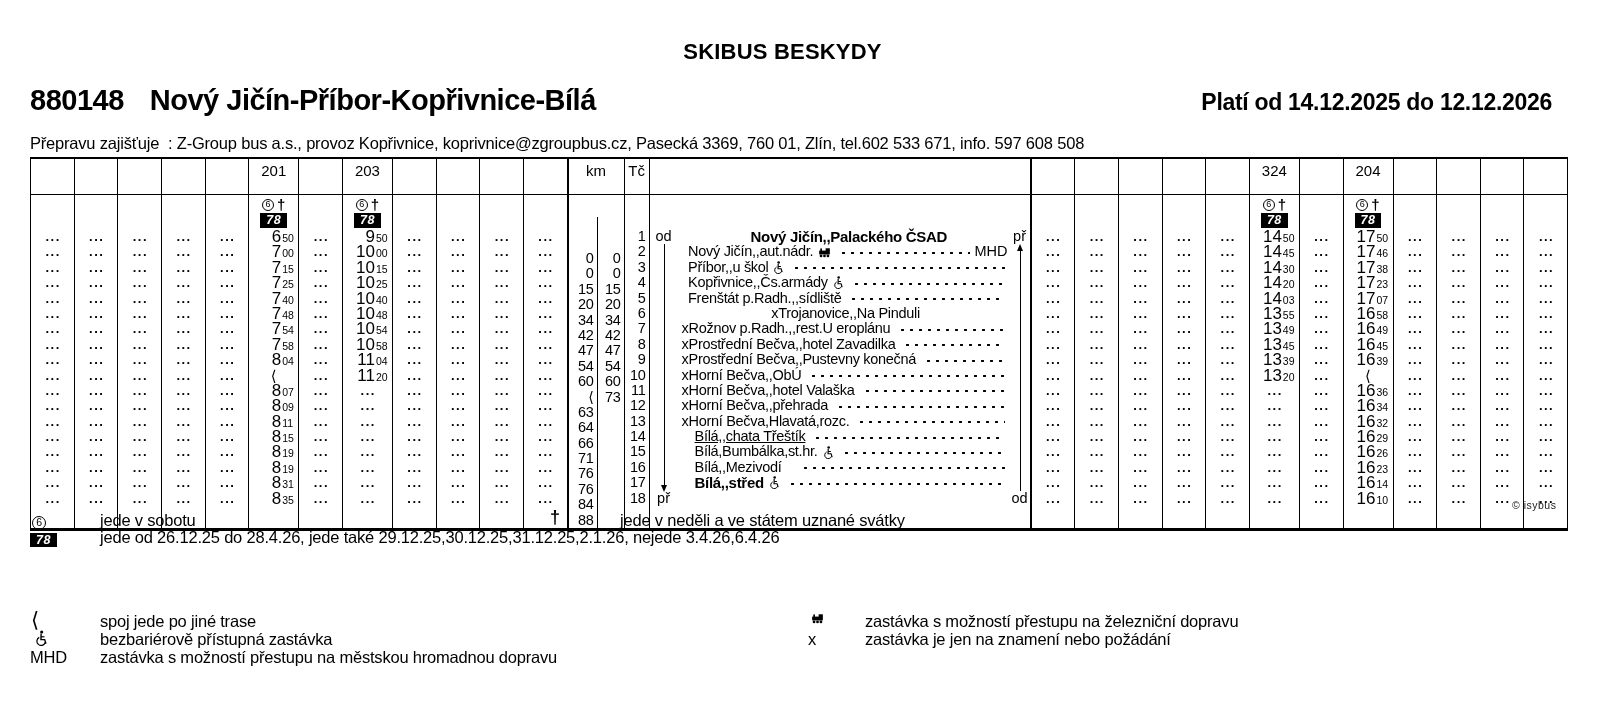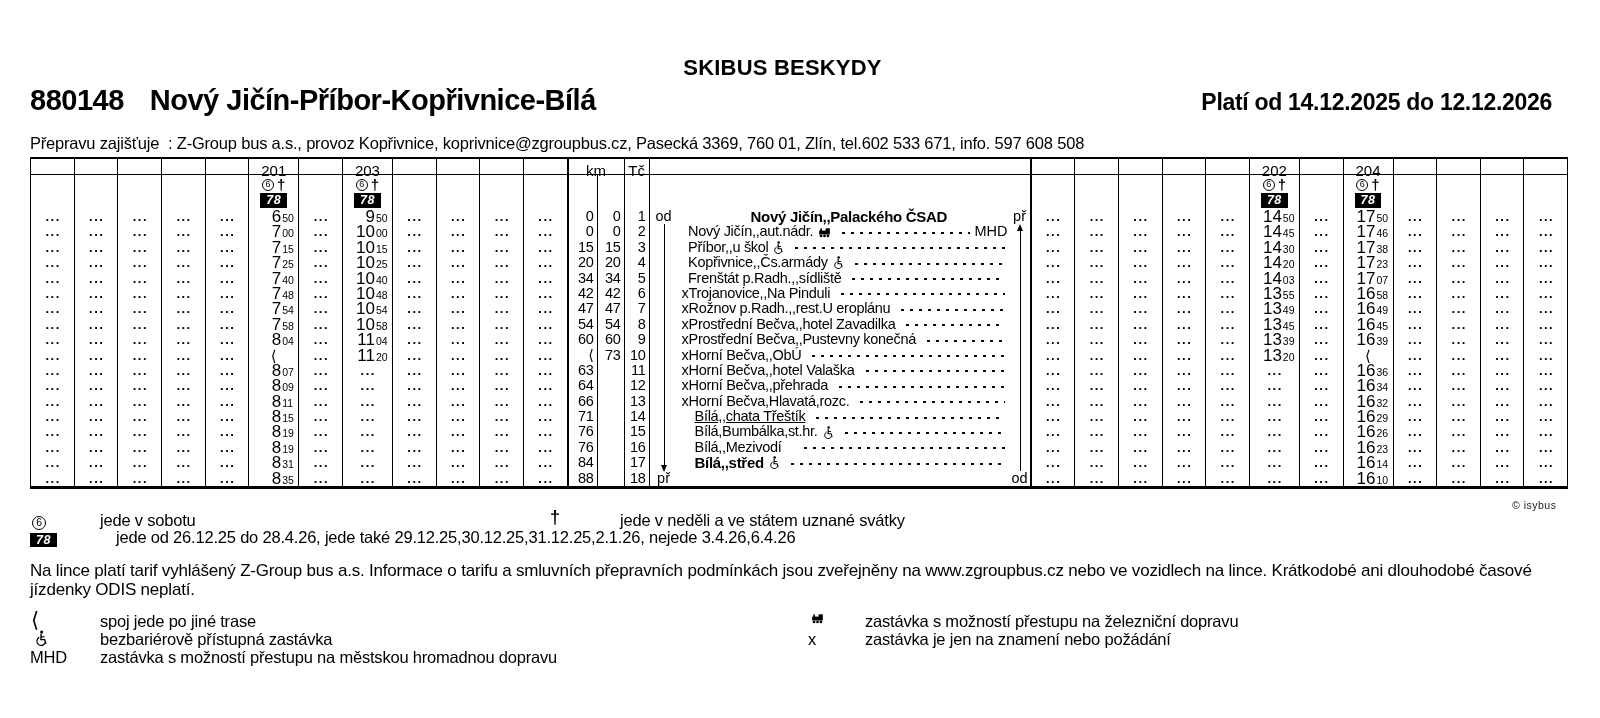--- a/index.html
+++ b/index.html
@@ -1,47 +1,47 @@
 <!DOCTYPE html>
 <html><head>
 <meta charset="utf-8">
 <style>
   html,body{margin:0;padding:0;background:#fff;}
   body{width:1600px;height:718px;overflow:hidden;color:#000;
        font-family:"Liberation Sans", sans-serif;}
   .page{position:relative;width:1600px;height:718px;}
 
   
-  .skibus{position:absolute;top:55px;left:0;width:1565px;text-align:center;
+  .skibus{position:absolute;top:39px;left:0;width:1565px;text-align:center;
           font-size:22px;font-weight:bold;letter-spacing:.2px;}
   .titlerow{position:absolute;top:84px;left:30px;right:48px;display:flex;
             justify-content:space-between;align-items:baseline;}
   .route{font-size:29px;font-weight:bold;letter-spacing:-.5px;white-space:nowrap;}
   .route .lineno{margin-right:26px;}
   .validity{font-size:23px;font-weight:bold;letter-spacing:-.3px;white-space:nowrap;}
   .operator{position:absolute;top:134px;left:30px;font-size:16.5px;letter-spacing:-.2px;white-space:nowrap;}
   .operator .oplabel{display:inline-block;min-width:138px;}
 
   
   .tt{position:absolute;top:157px;left:30px;width:1538px;display:flex;
       border-top:2px solid #000;border-bottom:3px solid #000;
       border-left:1px solid #000;border-right:1px solid #000;box-sizing:border-box;
       --rh:15.4px;}
   .col{display:flex;flex-direction:column;border-right:1px solid #000;box-sizing:border-box;flex:none;}
   .col.nobr{border-right:none;}
   .col.thickL{border-left:2px solid #000;}
   .dotscol{flex:1 1 0;min-width:0;}
   .tripcol{width:50px;}
-  .kmgroup{width:58px;}
+  .kmgroup{width:58px;gap:22px;}
   .tccol{width:25px;}
   .lmcol{width:28px;}
   .stationcol{width:332px;}
   .rmcol{width:20px;}
 
-  .hcell{height:16px;line-height:24px;border-bottom:1px solid #000;box-sizing:border-box;
+  .hcell{height:36px;line-height:24px;border-bottom:1px solid #000;box-sizing:border-box;
          text-align:center;font-size:15px;overflow:visible;}
   .symcell{height:34px;box-sizing:border-box;display:flex;flex-direction:column;
            align-items:center;padding-top:2px;}
   .symrow{display:flex;align-items:center;gap:3px;height:15px;}
   .circle6{display:inline-flex;width:12px;height:12px;border:1px solid #000;border-radius:50%;
            font-size:9px;line-height:11px;align-items:center;justify-content:center;box-sizing:border-box;}
   .dagger{font-size:15px;font-weight:bold;line-height:13px;}
   .badge78{background:#000;color:#fff;font-weight:bold;font-style:italic;font-size:12.5px;
            line-height:15px;padding:0 6px;margin-top:1px;letter-spacing:.5px;}
 
@@ -626,21 +626,21 @@
               <path d="M6.5 7.2 L10.2 7.2" stroke="#000" stroke-width="1.3" fill="none"></path>
               <path d="M4.6 7.8 A4.6 4.6 0 1 0 11 13.4" stroke="#000" stroke-width="1.3" fill="none"></path>
             </svg>
           </span>
           <div class="leader"></div>
         </div>
         <div class="cell stcell" style="padding-left: 10.5px;">
           <span class="sname">Frenštát p.Radh.,,sídliště</span>
           <div class="leader"></div>
         </div>
-        <div class="cell stcell" style="padding-left: 4px;">
+        <div class="cell stcell" style="padding-left: 4px; flex-direction: column;">
           <span class="sname">xTrojanovice,,Na Pinduli</span>
           <div class="leader"></div>
         </div>
         <div class="cell stcell" style="padding-left: 4px;">
           <span class="sname">xRožnov p.Radh.,,rest.U eroplánu</span>
           <div class="leader"></div>
         </div>
         <div class="cell stcell" style="padding-left: 4px;">
           <span class="sname">xProstřední Bečva,,hotel Zavadilka</span>
           <div class="leader"></div>
@@ -857,21 +857,21 @@
         <div class="cell dotcell">...</div>
         <div class="cell dotcell">...</div>
         <div class="cell dotcell">...</div>
         <div class="cell dotcell">...</div>
         <div class="cell dotcell">...</div>
         <div class="cell dotcell">...</div>
         <div class="cell dotcell">...</div>
         <div class="cell dotcell">...</div>
       </div>
       <div class="col tripcol">
-        <div class="hcell">202</div>
+        <div class="hcell">324</div>
         <div class="symcell">
           <div class="symrow">
             <div class="circle6">6</div>
             <div class="dagger">†</div>
           </div>
           <div class="badge78">78</div>
         </div>
         <div class="cell timecell">
           <span class="th">14</span>
           <span class="tm">50</span>
@@ -1115,24 +1115,23 @@
   <div class="credit">© isybus</div>
 
   <div class="lrow" style="top:511px;">
     <span class="at" style="left:32px;"><span class="circle6 lg">6</span></span>
     <span class="at" style="left:100px;">jede v sobotu</span>
     <span class="at dagger lg" style="left:550px;">†</span>
     <span class="at" style="left:620px;">jede v neděli a ve státem uznané svátky</span>
   </div>
   <div class="lrow" style="top:528px;">
     <span class="at" style="left:30px;top:1px;"><span class="badge78">78</span></span>
-    <span class="at" style="left:116px;">jede od 26.12.25 do 28.4.26, jede také 29.12.25,30.12.25,31.12.25,2.1.26, nejede 3.4.26,6.4.26</span>
+    <span class="at" style="left:100px;">jede od 26.12.25 do 28.4.26, jede také 29.12.25,30.12.25,31.12.25,2.1.26, nejede 3.4.26,6.4.26</span>
   </div>
 
-  <div class="note">Na lince platí tarif vyhlášený Z-Group bus a.s. Informace o tarifu a smluvních přepravních podmínkách jsou zveřejněny na www.zgroupbus.cz nebo ve vozidlech na lince. Krátkodobé ani dlouhodobé časové jízdenky ODIS neplatí.</div>
 
   <div class="lrow" style="top:612px;">
     <span class="at angleglyph" style="left:31px;">⟨</span>
     <span class="at" style="left:100px;">spoj jede po jiné trase</span>
     <span class="at icon" style="left:806px;top:1px;">
         <svg width="13" height="11" viewBox="0 0 17 13">
           <rect x="10" y="1" width="5.5" height="8" fill="#000"></rect>
           <rect x="1.5" y="4" width="9.5" height="5" fill="#000"></rect>
           <rect x="3" y="1.2" width="2.2" height="3.5" fill="#000"></rect>
           <circle cx="4" cy="11" r="1.8" fill="#000"></circle>

